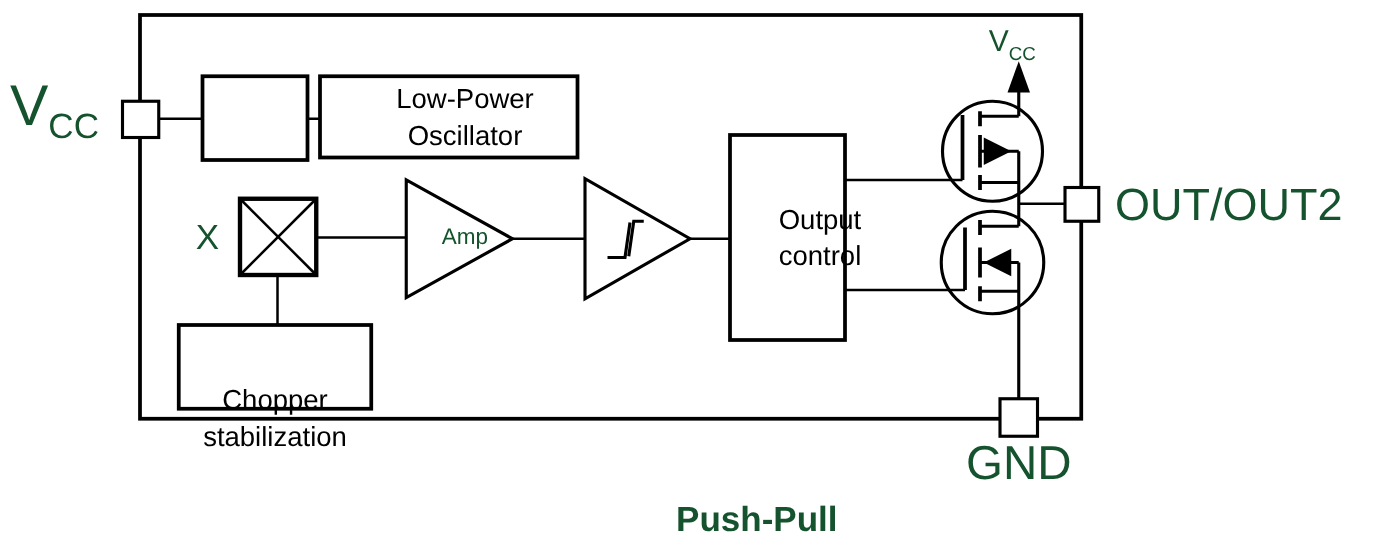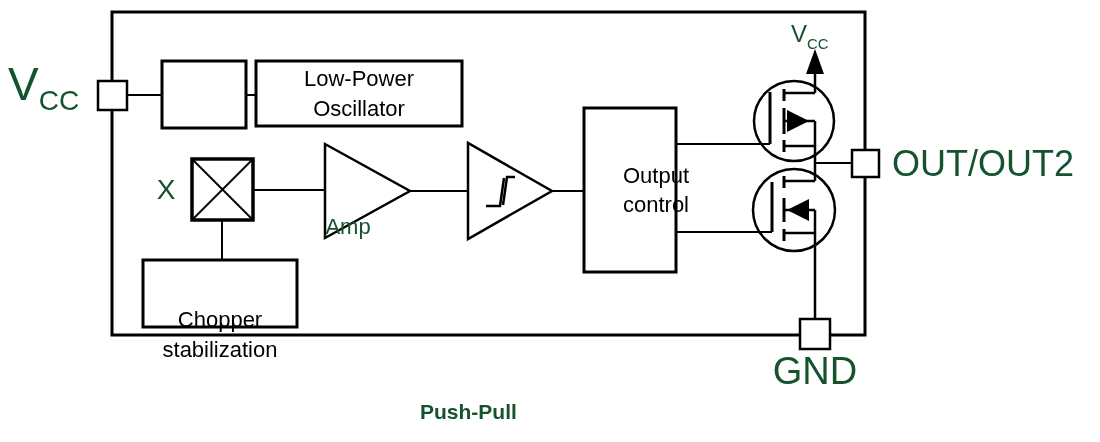--- a/index.html
+++ b/index.html
@@ -92,38 +92,38 @@
     <rect x="98" y="81" width="29" height="29" fill="#fff" stroke="#000" stroke-width="2.5"></rect>
     <rect x="852" y="150" width="27" height="27" fill="#fff" stroke="#000" stroke-width="2.5"></rect>
     <rect x="800" y="319" width="30" height="30" fill="#fff" stroke="#000" stroke-width="2.5"></rect>
   </svg>
 
   <div class="lbl" style="left:8px; top:61px; font-size:46px; line-height:1;"><span>V</span><span class="big-sub" style="font-size:28px;">CC</span></div>
 
   <div class="lbl ctr" style="left:166px; top:190px; font-size:28px;">X</div>
 
 
-  <div class="boxlbl" style="left:256px; top:61px; width:206px; height:65px;">
+  <div class="boxlbl" style="left:256px; top:61px; width:206px; height:65px;padding-left:13px;">
     <span>Low-Power</span>
     <span>Oscillator</span>
   </div>
 
-  <div class="lbl ctr" style="left:348px; top:190px; font-size:22px;margin-top:37px;">Amp</div>
+  <div class="lbl ctr" style="left:372px; top:190px; font-size:18px;">Amp</div>
 
   <div class="boxlbl" style="left:584px; top:108px; width:92px; height:164px;padding-left:26px;">
     <span>Output</span>
     <span>control</span>
   </div>
 
   <div class="boxlbl" style="left:143px; top:260px; width:154px; height:67px;margin-top:41px;">
     <span>Chopper</span>
     <span>stabilization</span>
   </div>
 
   <div class="lbl" style="left:791px; top:22px; font-size:24px; line-height:1;"><span>V</span><span class="sub" style="font-size:15px;">CC</span></div>
 
   <div class="lbl" style="left:892px; top:147px; font-size:36px; line-height:34px;">OUT/OUT2</div>
 
   <div class="lbl" style="left:769px; top:352px; width:92px; text-align:center; font-size:38px; line-height:1;">GND</div>
 
-  <div class="lbl" style="left:420px; top:400px; width:250px; text-align:left; font-size:21px; font-weight:bold;">Push-Pull</div>
+  <div class="lbl" style="left:420px; top:400px; width:250px; text-align:right; font-size:28px; font-weight:bold;">Push-Pull</div>
 
 </div>
 
 </body></html>

